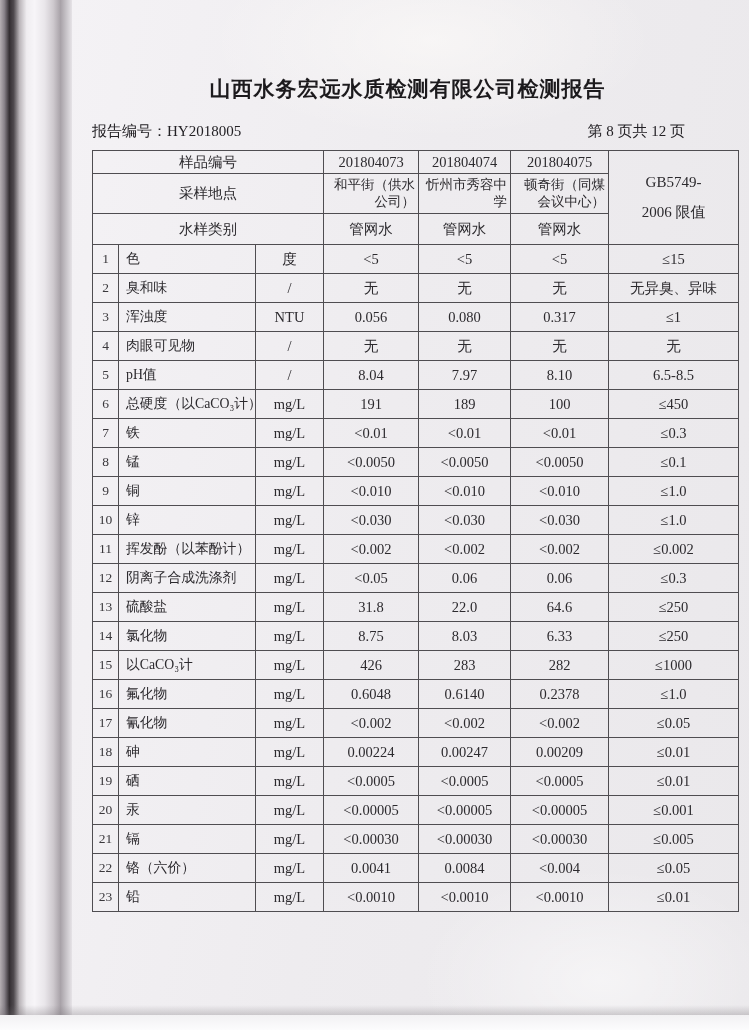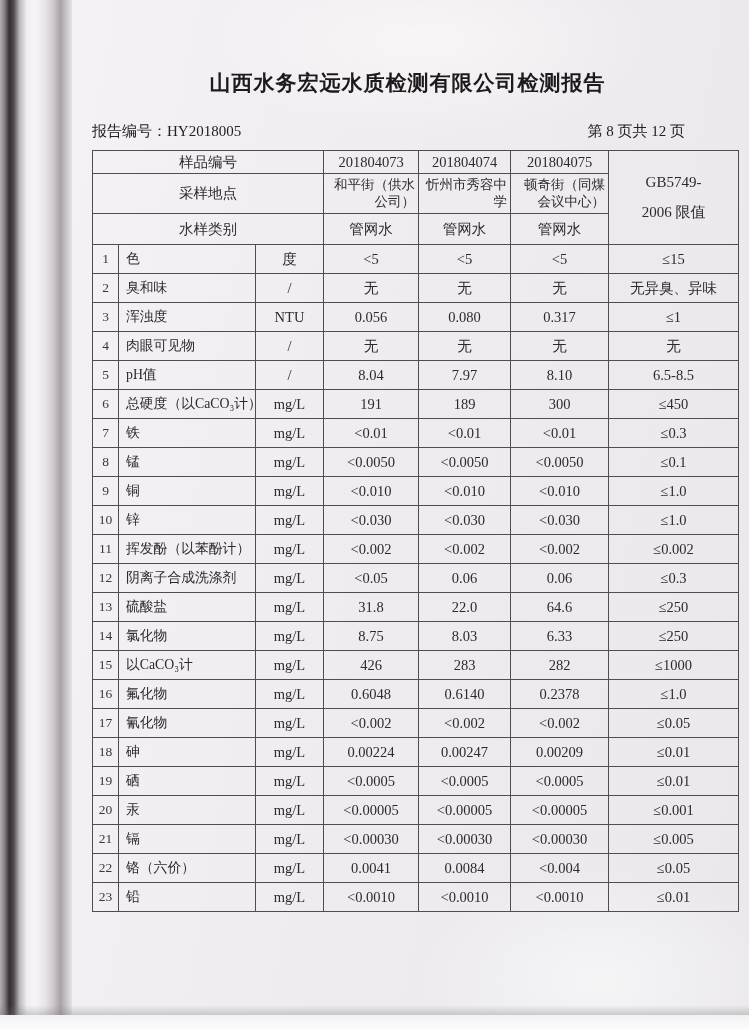--- a/index.html
+++ b/index.html
@@ -21,21 +21,21 @@
   }
   .bottom-shadow {
     position:absolute; left:0; right:0; bottom:15px; height:10px; z-index:3;
     background:linear-gradient(180deg, rgba(116,110,116,0) 0%, rgba(116,110,116,0.30) 100%);
   }
   .bottom-strip {
     position:absolute; left:0; right:0; bottom:0; height:15px; z-index:4;
     background:linear-gradient(180deg,#f2f1f3,#fcfcfd);
   }
   .title {
-    position:absolute; top:69px; left:70px; right:4px; margin:0;
+    position:absolute; top:75px; left:70px; right:4px; margin:0;
     text-align:center; font-family:"Liberation Sans","DejaVu Sans",sans-serif;
     font-weight:bold; font-size:21px; letter-spacing:1px; color:#1c1a1d;
   }
   .meta {
     position:absolute; top:122px; left:92px; right:64px;
     display:flex; justify-content:space-between; align-items:center;
     font-size:15px; color:#232125;
   }
   table.report {
     position:absolute; top:150px; left:92px; width:646px;
@@ -155,21 +155,21 @@
     <td>8.10</td>
     <td>6.5-8.5</td>
   </tr>
 
   <tr>
     <td class="num">6</td>
     <td class="param">总硬度（以CaCO₃计）</td>
     <td>mg/L</td>
     <td>191</td>
     <td>189</td>
-    <td>300</td>
+    <td>100</td>
     <td>≤450</td>
   </tr>
 
   <tr>
     <td class="num">7</td>
     <td class="param">铁</td>
     <td>mg/L</td>
     <td>&lt;0.01</td>
     <td>&lt;0.01</td>
     <td>&lt;0.01</td>

